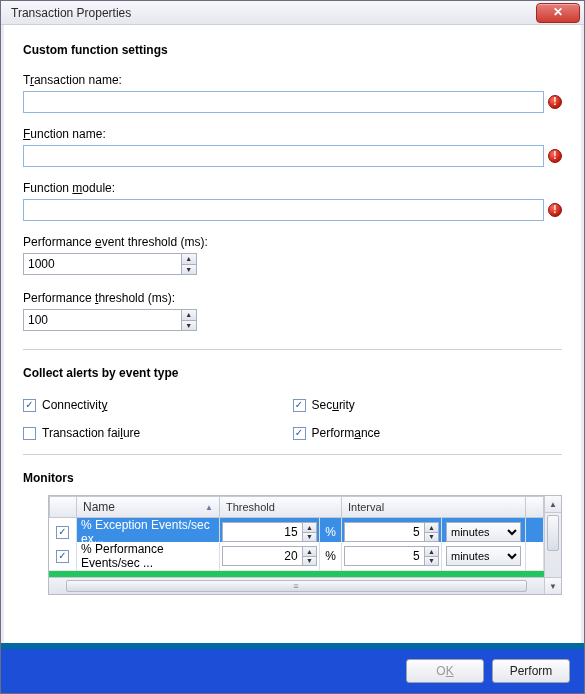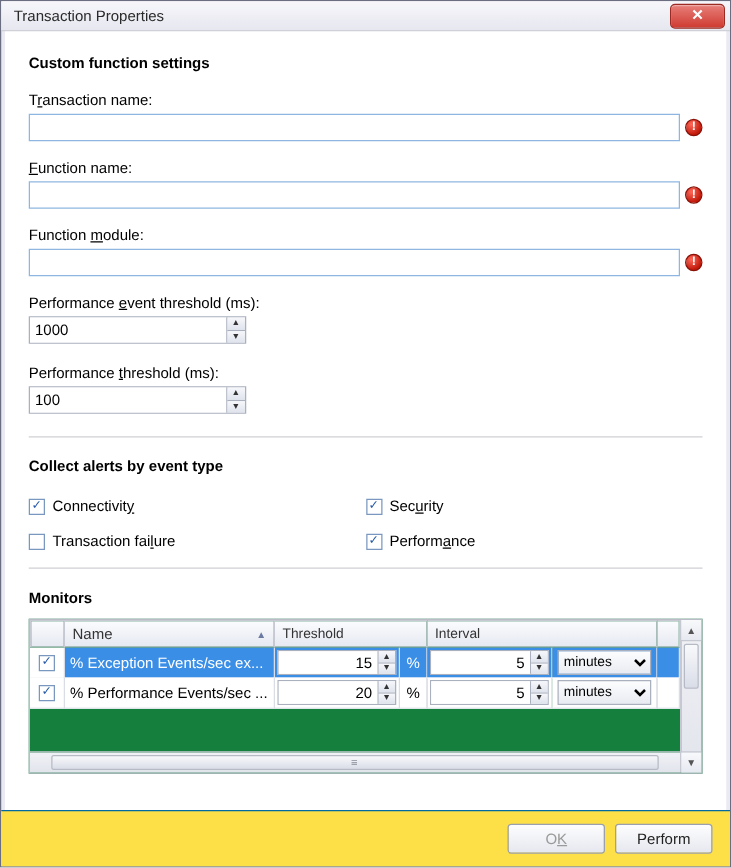--- a/index.html
+++ b/index.html
@@ -67,23 +67,24 @@
     display: grid; grid-template-columns: 1fr 1fr; row-gap: 14px;
     margin: 8px 0 6px 0;
   }
   .check-item { display: flex; align-items: center; gap: 6px; }
   .chk {
     width: 13px; height: 13px; border: 1px solid #7a97c0; background: #fff;
     display: inline-flex; align-items: center; justify-content: center;
     font-size: 10px; color: #2459a8; cursor: pointer; line-height: 1;
   }
   .monitors-box {
-    border: 1px solid #b9bcc6; padding: 0; height: 124px;
-    display: flex; flex-direction: column; background:#15803d;
+    border: 1px solid #b9bcc6; padding: 0; height: 100px;
+    display: flex; flex-direction: column; background:#22c55e;
     margin-bottom:4px;
+    margin-left:25px;
   }
   .mon-head, .mon-row {
     display: grid;
     grid-template-columns: 28px 1fr 100px 22px 100px 84px 18px;
     align-items: stretch;
   }
   .mon-head { height: 22px; }
   .mon-head > div {
     border: 1px solid #c6c9d2; border-left: none;
     background: linear-gradient(#fbfcfe,#e6e9f1);
@@ -122,23 +123,23 @@
   .mon-hscroll .thumb {
     position:absolute; left:17px; right:17px; top:2px; bottom:2px;
     background: linear-gradient(#f8f9fb,#d9dde7);
     border:1px solid #b6bac5; border-radius:2px;
   }
   .mon-hscroll .grip {
     position:absolute; left:50%; top:50%; transform:translate(-50%,-50%);
     font-size:9px; color:#8a8e99; letter-spacing:1px;
   }
   .footer {
-    border-top: 1px solid #0369a1; padding: 10px 14px;
+    border-top: 6px solid #0369a1; padding: 10px 14px;
     display: flex; justify-content: flex-end; gap: 8px;
-    background: #fde047;
+    background: #1d4ed8;
   }
   .btn {
     min-width: 78px; height: 24px; border: 1px solid #9aa0af;
     background: linear-gradient(#fdfdfe,#e6e8ef); border-radius: 3px;
     padding: 0 12px; cursor: pointer; color:#222;
   }
   .btn.disabled { color: #9a9a9a; cursor: default; }
   .vsb-track { display:flex; flex-direction:column; height:100%; }
   .vsb-btn { height:17px; border-bottom:1px solid #c6c9d2;
     background:linear-gradient(#f8f9fb,#e7e9f1); display:flex;

